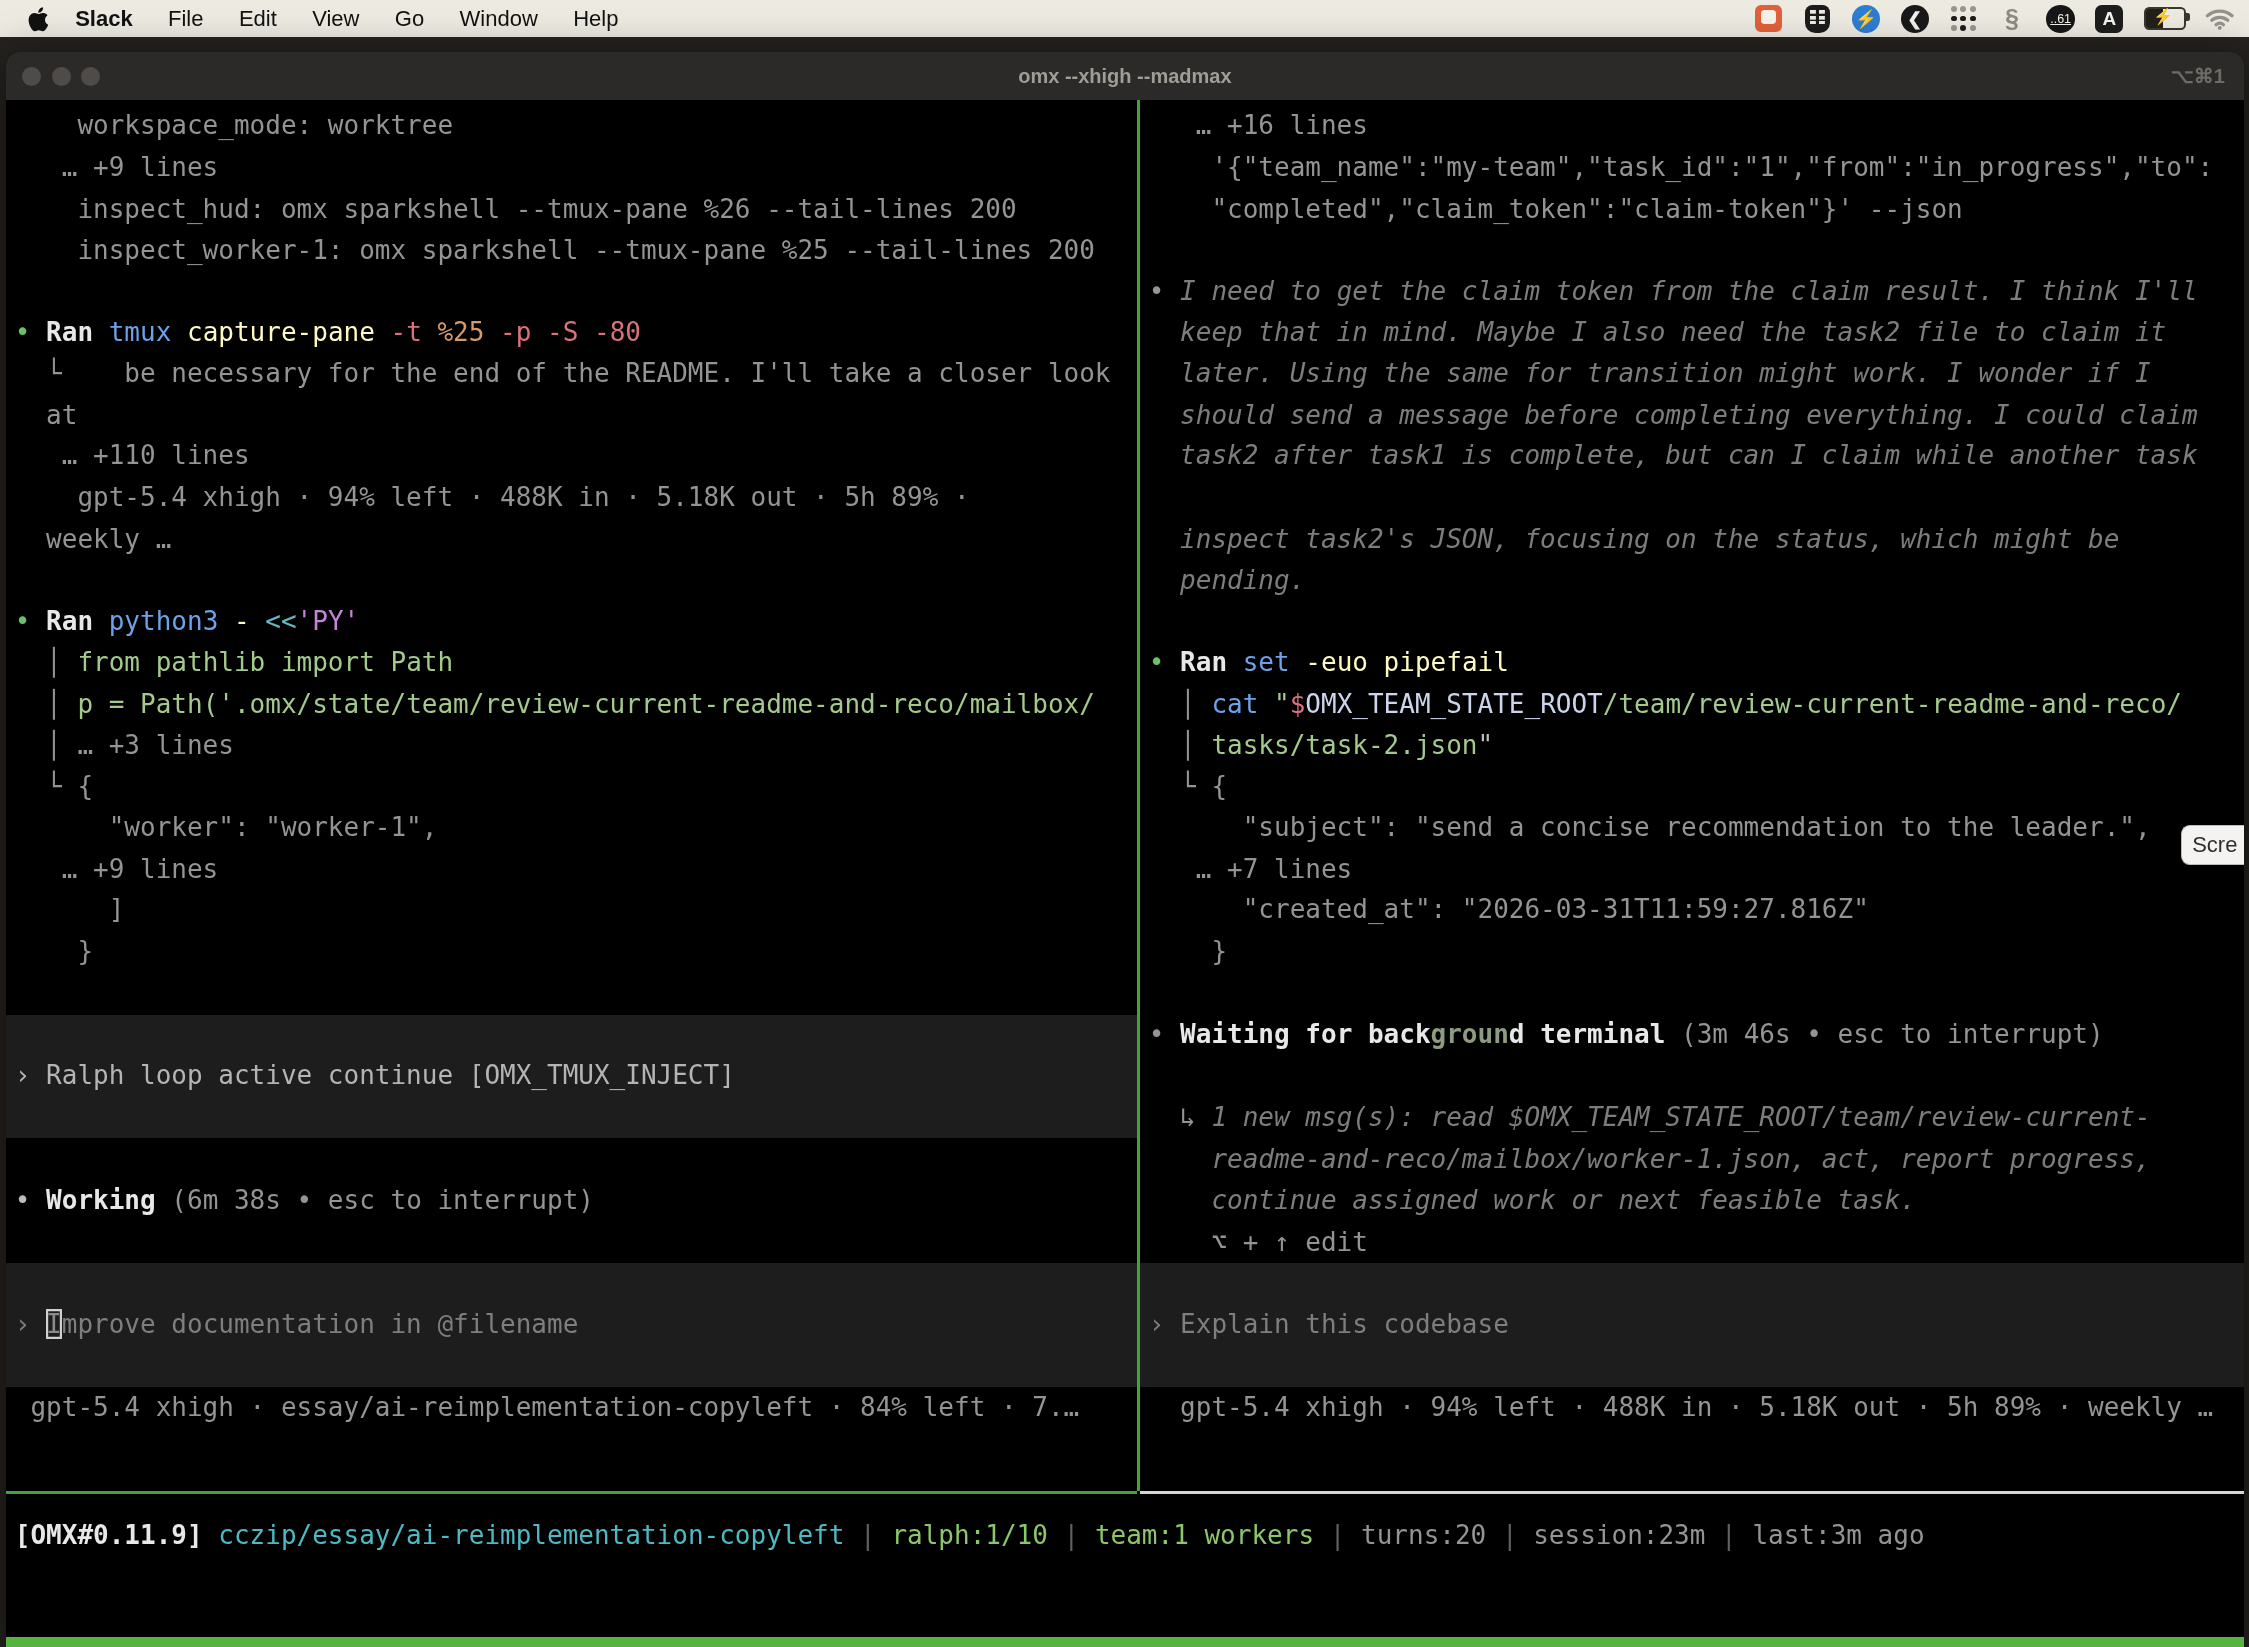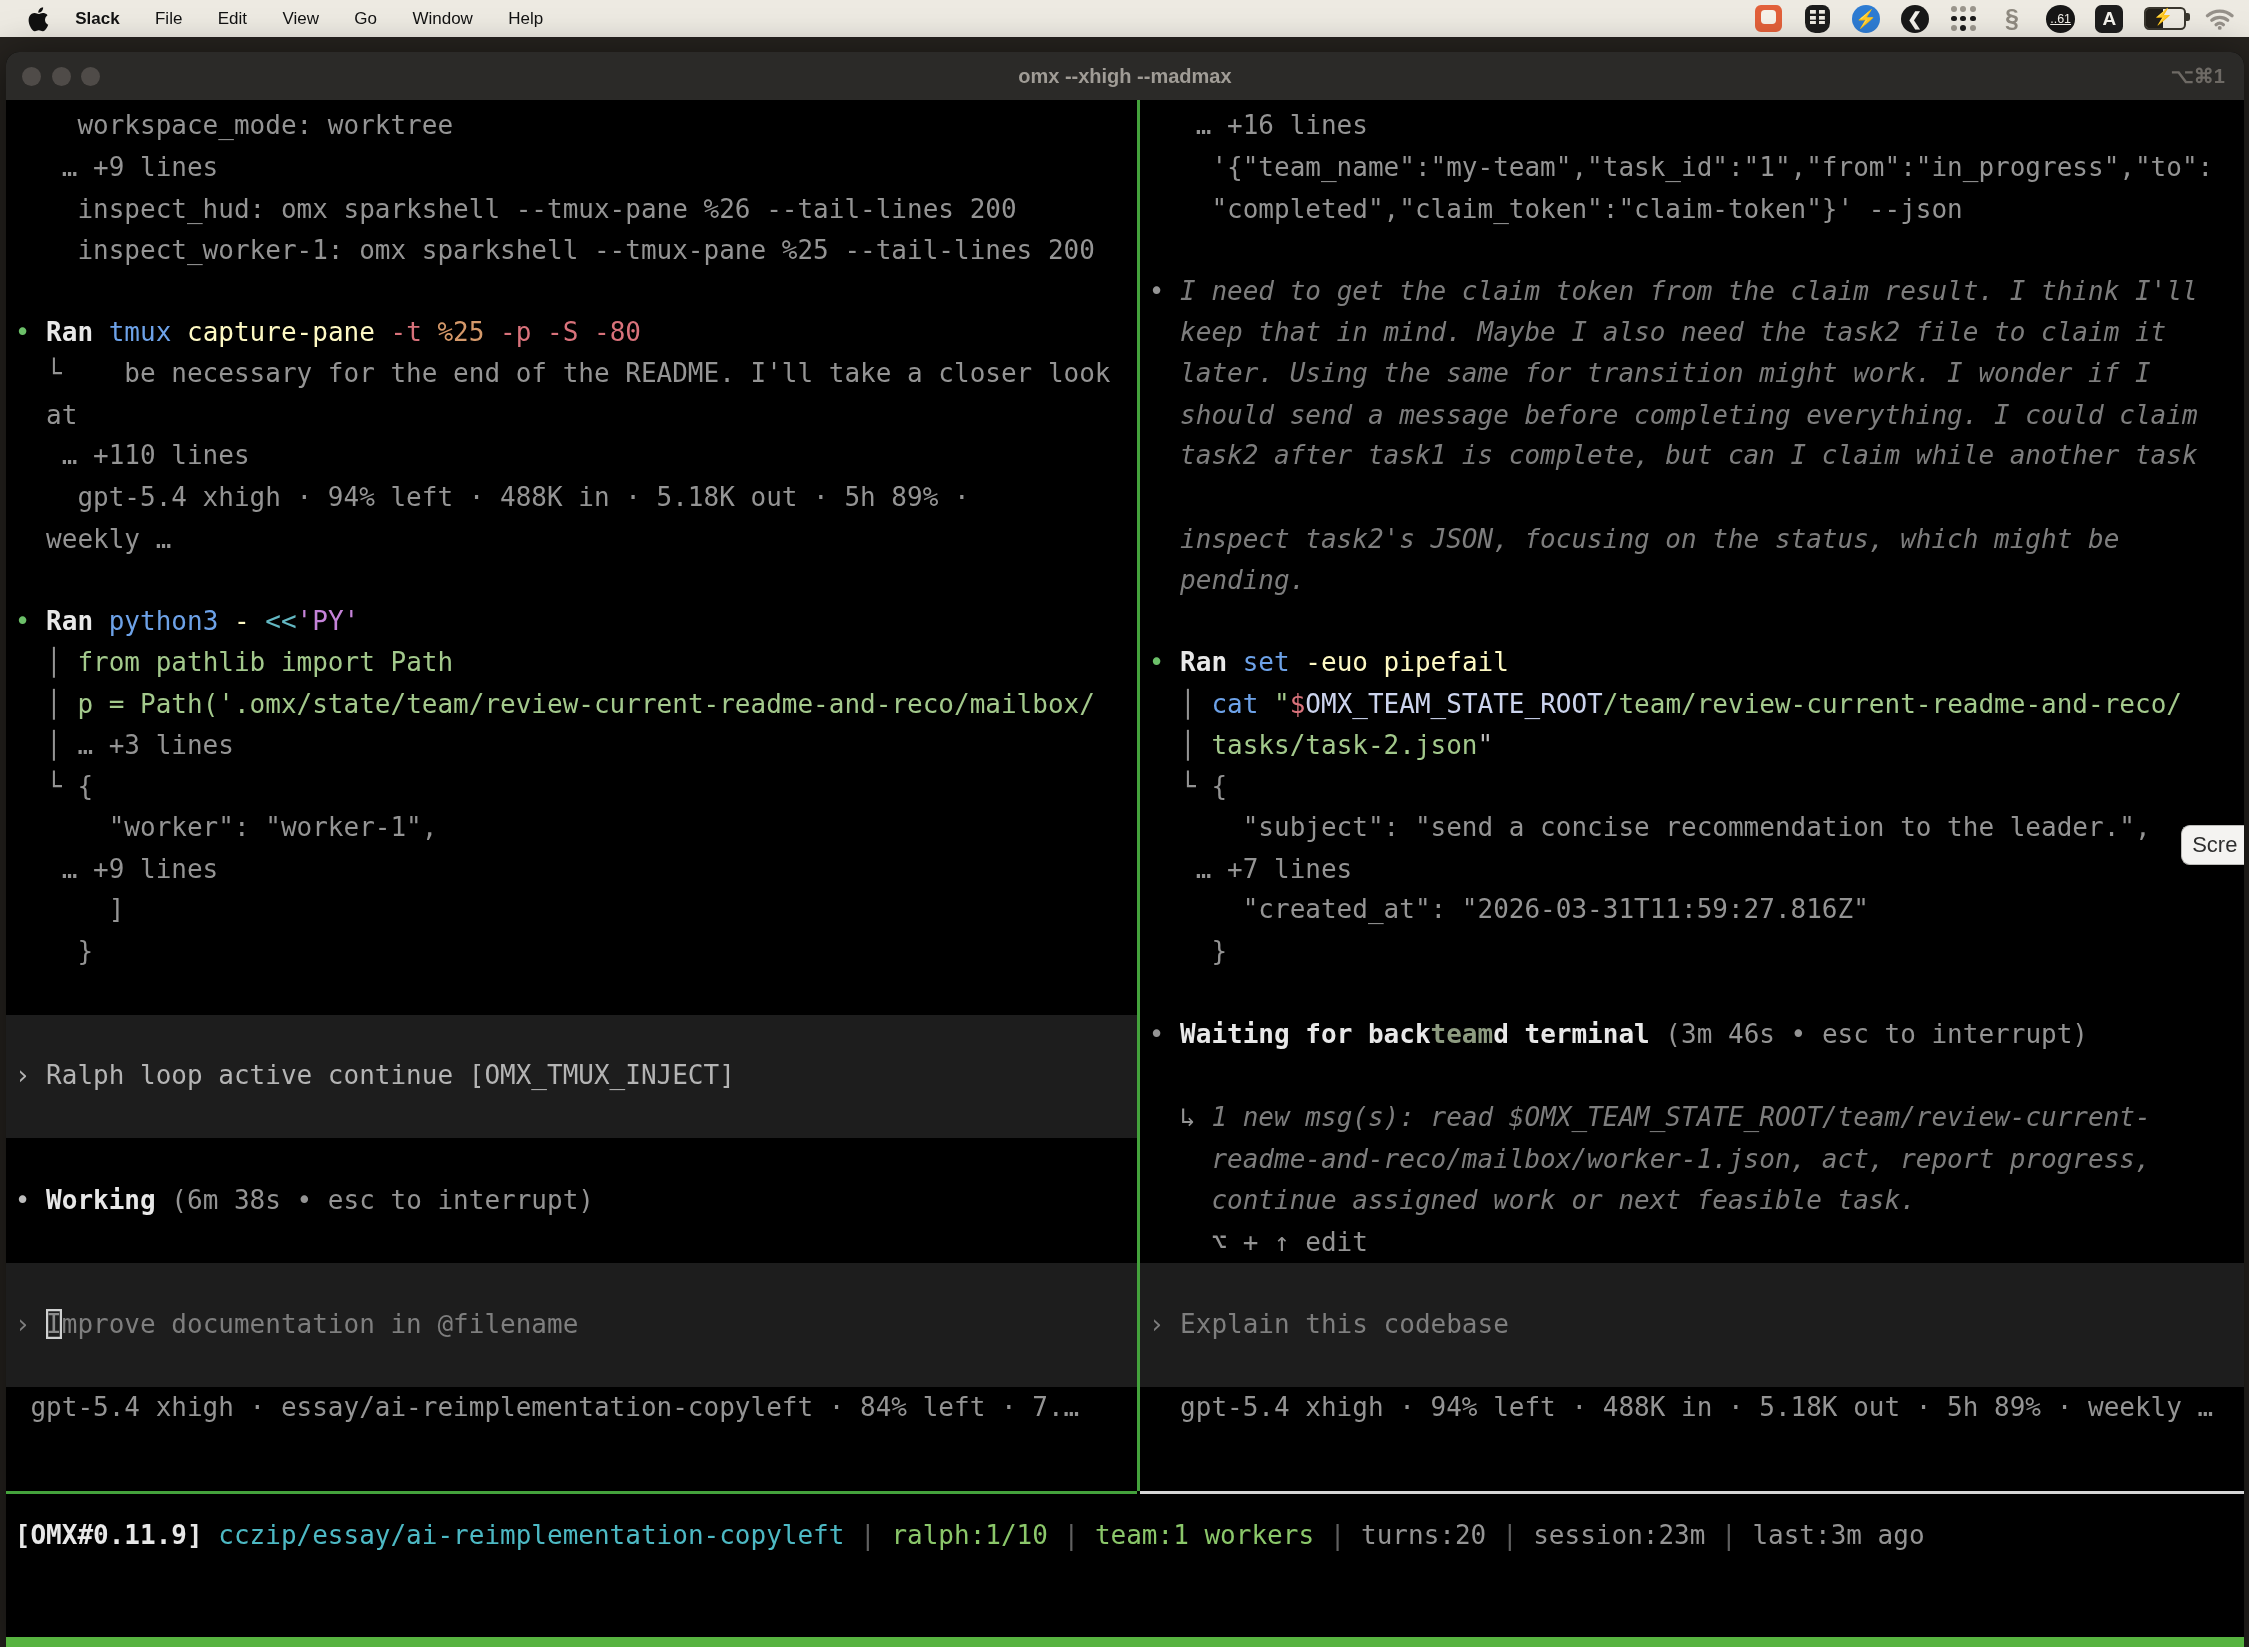--- a/index.html
+++ b/index.html
@@ -1,21 +1,21 @@
 <!DOCTYPE html>
 <html style="--grn-bar: #57b340; --grn-border: #44a23c;font-size:11.8px"><head>
 <meta charset="utf-8">
 <style>
   html,body{margin:0;padding:0;background:#26231f;}
   .screen{position:relative;width:2250px;height:1648px;overflow:hidden;background:#26231f;font-family:"Liberation Sans",sans-serif;}
   
   .menubar{position:absolute;left:0;top:0;width:2250px;height:37px;background:#edeae2;display:flex;align-items:center;}
   .apple{width:25px;height:28px;margin-left:26.6px;margin-right:5.9px;flex:0 0 auto;}
   .mitems{display:flex;align-items:center;height:100%;}
-  .mitem{padding:0 17.7px;font-size:17px;color:#121212;line-height:37px;white-space:nowrap;}
+  .mitem{padding:0 17.7px;font-size:22px;color:#121212;line-height:37px;white-space:nowrap;}
   .mitem.bold{font-weight:bold;}
   .mstatus{margin-left:auto;display:flex;align-items:center;gap:17.7px;padding-right:14.8px;}
   .micon{position:relative;width:31px;height:31px;display:flex;align-items:center;justify-content:center;flex:0 0 auto;}
   .ic-chat{width:26.6px;height:26.6px;background:#e2603a;border-radius:5.9px;position:relative;}
   .ic-chat:after{content:"";position:absolute;left:5.9px;top:5.2px;width:14.8px;height:13.3px;background:#f6f2ea;border-radius:3.7px;}
   .ic-shield{width:25px;height:28px;background:#1c1c1c;border-radius:7.4px 7.4px 10.3px 10.3px;position:relative;}
   .ic-shield:after{content:"";position:absolute;left:5.2px;top:5.9px;width:14.8px;height:13.3px;
      background:
        linear-gradient(#edeae2,#edeae2) 0 0/5.9px 3.7px no-repeat,
        linear-gradient(#edeae2,#edeae2) 8.9px 0/5.9px 3.7px no-repeat,
@@ -188,21 +188,21 @@
           <div class="tl" style="top: 421px;"><span class="c-it">  inspect task2's JSON, focusing on the status, which might be</span></div>
           <div class="tl" style="top: 462px;"><span class="c-it">  pending.</span></div>
           <div class="tl" style="top: 544px;"><span class="c-gb">• </span><span class="c-w">Ran </span><span class="c-b">set </span><span class="c-lav">-euo pipefail</span></div>
           <div class="tl" style="top: 586px;"><span class="c-g">  │ </span><span class="c-b">cat </span><span class="c-grn">"</span><span class="c-red">$</span><span class="c-lavlt">OMX_TEAM_STATE_ROOT</span><span class="c-grn">/team/review-current-readme-and-reco/</span></div>
           <div class="tl" style="top: 627px;"><span class="c-g">  │ </span><span class="c-grn">tasks/task-2.json</span><span class="c-lt">"</span></div>
           <div class="tl" style="top: 668px;"><span class="c-g">  └ {</span></div>
           <div class="tl" style="top: 709px;"><span class="c-g">      "subject": "send a concise recommendation to the leader.",</span></div>
           <div class="tl" style="top: 751px;"><span class="c-g">   … +7 lines</span></div>
           <div class="tl" style="top: 791px;"><span class="c-g">      "created_at": "2026-03-31T11:59:27.816Z"</span></div>
           <div class="tl" style="top: 833px;"><span class="c-g">    }</span></div>
-          <div class="tl" style="top: 916px;"><span class="c-g">• </span><span class="c-w">Waiting for back</span><span class="c-sh">team</span><span class="c-w">d terminal </span><span class="c-g">(3m 46s • esc to interrupt)</span></div>
+          <div class="tl" style="top: 916px;"><span class="c-g">• </span><span class="c-w">Waiting for back</span><span class="c-sh">groun</span><span class="c-w">d terminal </span><span class="c-g">(3m 46s • esc to interrupt)</span></div>
           <div class="tl" style="top: 999px;"><span class="c-g">  ↳ </span><span class="c-it">1 new msg(s): read $OMX_TEAM_STATE_ROOT/team/review-current-</span></div>
           <div class="tl" style="top: 1041px;"><span class="c-it">    readme-and-reco/mailbox/worker-1.json, act, report progress,</span></div>
           <div class="tl" style="top: 1082px;"><span class="c-it">    continue assigned work or next feasible task.</span></div>
           <div class="tl" style="top: 1124px;"><span class="c-g">    ⌥ + ↑ edit</span></div>
           <div class="tl" style="top: 1289px;"><span class="c-g">  gpt-5.4 xhigh · 94% left · 488K in · 5.18K out · 5h 89% · weekly …</span></div>
           <div class="band" style="top: 1163px; height: 124px;"></div>
           <div class="tl" style="top: 1206px;"><span class="c-dim">› Explain this codebase</span></div>
         </div>
       <div class="vdiv"></div>
       <div class="hdiv-l"></div>

